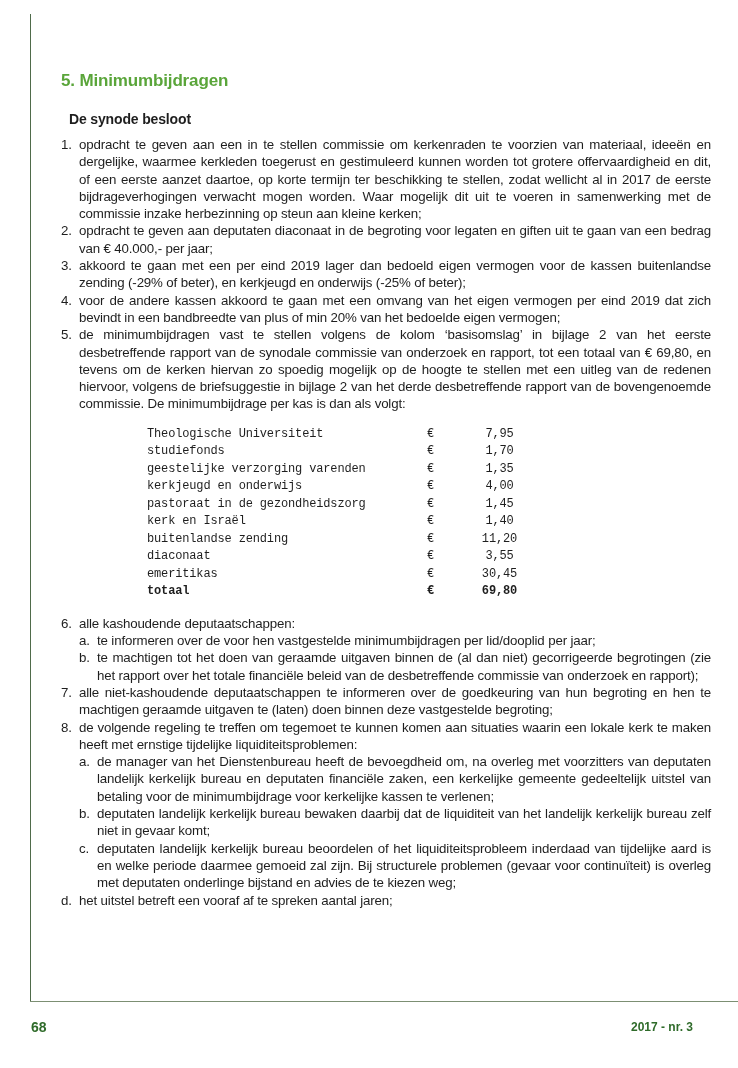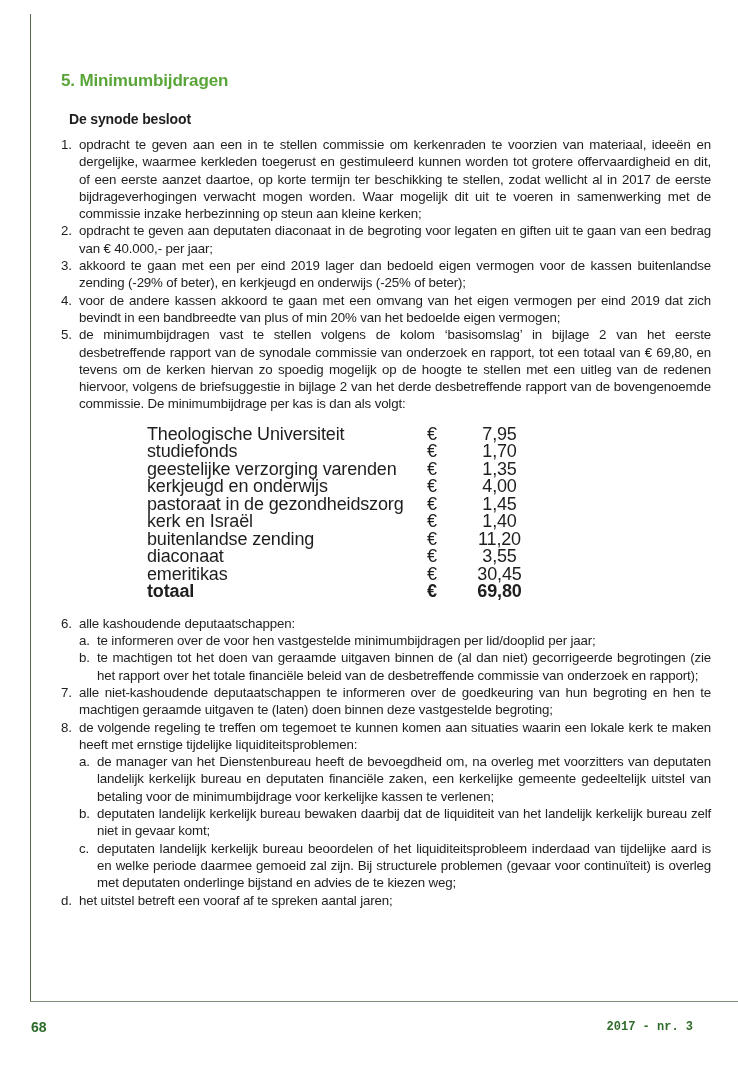--- a/index.html
+++ b/index.html
@@ -21,31 +21,31 @@
     color: #5aa53a; font-weight: bold; font-size: 17px; line-height: 22px; margin: 0 0 18px 0;
   }
   .subtitle { font-weight: bold; font-size: 14px; line-height: 18px; margin: 8px; }
   ol.main { list-style: none; margin: 0; padding: 0; }
   ol.main > li { position: relative; padding-left: 18px; text-align: justify; }
   .num { position: absolute; left: 0; top: 0; }
   ol.sub { list-style: none; margin: 0; padding: 0; }
   ol.sub > li { position: relative; padding-left: 18px; text-align: justify; }
   .outdent { position: relative; padding-left: 18px; text-align: justify; }
   .table-wrap { margin: 13px 0 14px 86px; }
-  table.kassen { border-collapse: collapse; font-size: 18px; }
+  table.kassen { border-collapse: collapse; font-size: 12px; font-family: Liberation Mono, monospace; }
   table.kassen td { padding: 0; line-height: 17.5px; height: 17.5px; }
   td.label { width: 280px; }
   td.cur { width: 50px; }
   td.amt { width: 45px; text-align: center; }
   tr.bold td { font-weight: bold; }
   .footer-left {
     position: absolute; left: 31px; top: 1019px; color: #2f6b2a; font-weight: bold; font-size: 14px;
   }
   .footer-right {
-    position: absolute; right: 45px; top: 1020px; color: #2f6b2a; font-weight: bold; font-size: 12px; font-family: Liberation Mono, monospace;
+    position: absolute; right: 45px; top: 1020px; color: #2f6b2a; font-weight: bold; font-size: 12px;
   }
 </style>
 </head>
 <body>
 
 <div class="frame-left"></div>
 <div class="frame-bottom"></div>
 
 <div class="content">
   <h2 class="section-title">5. Minimumbijdragen</h2>

